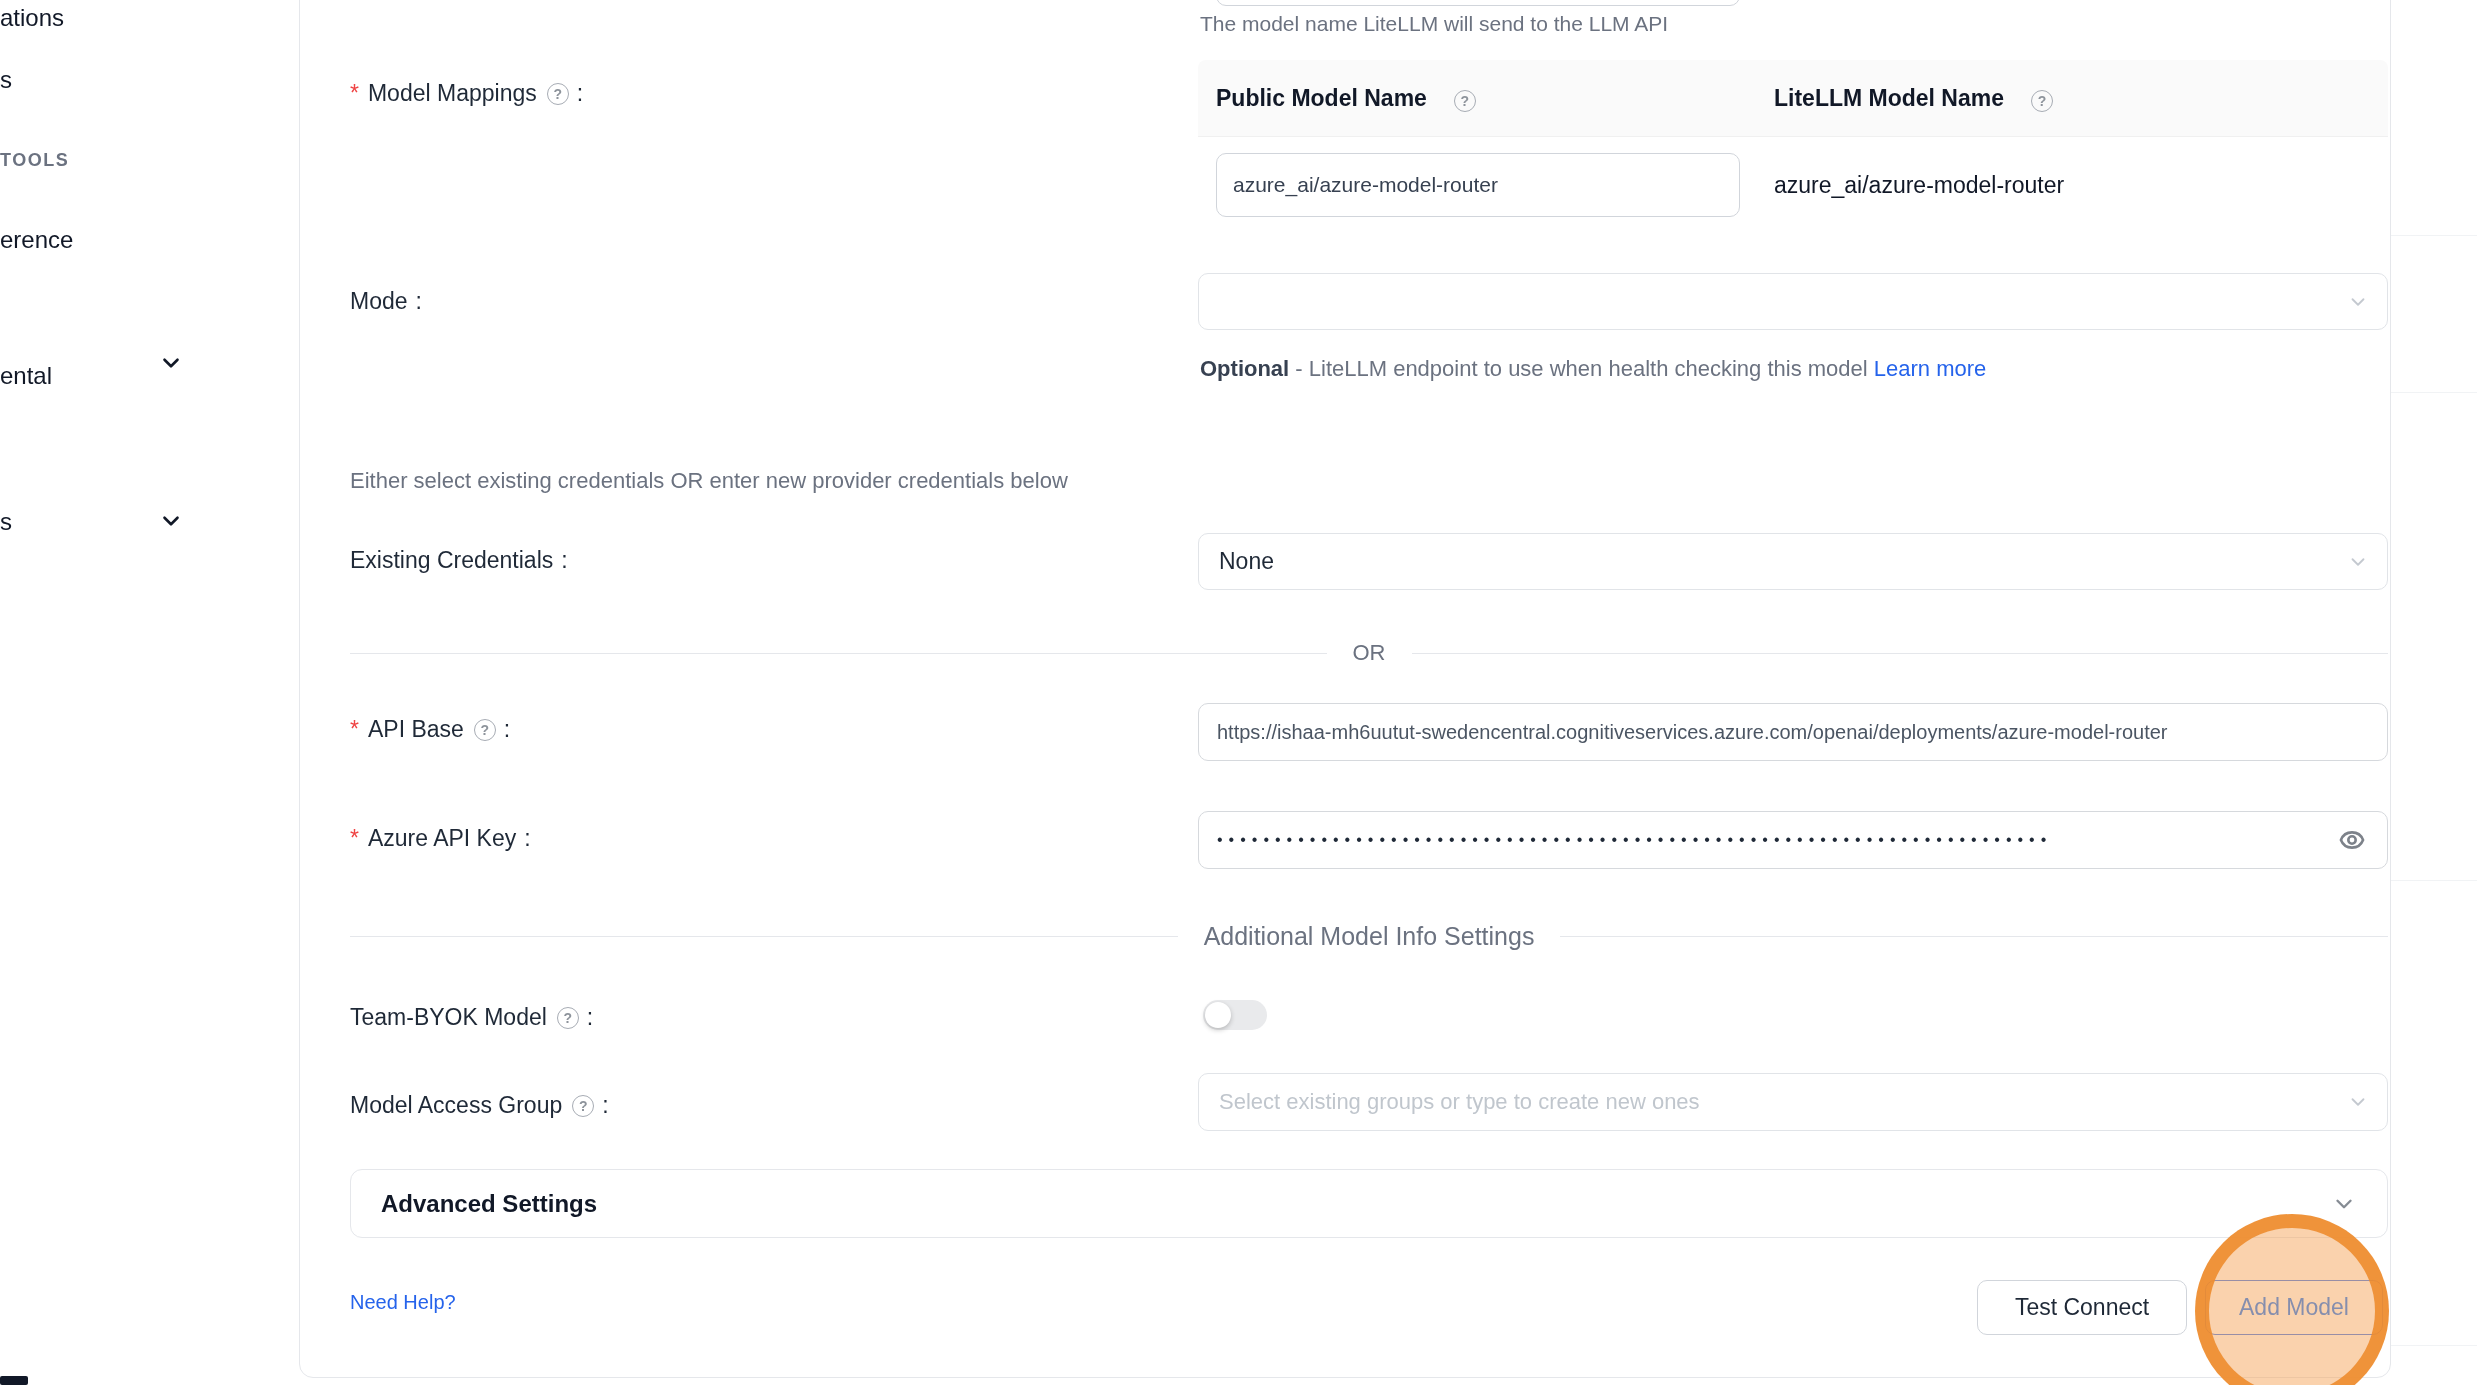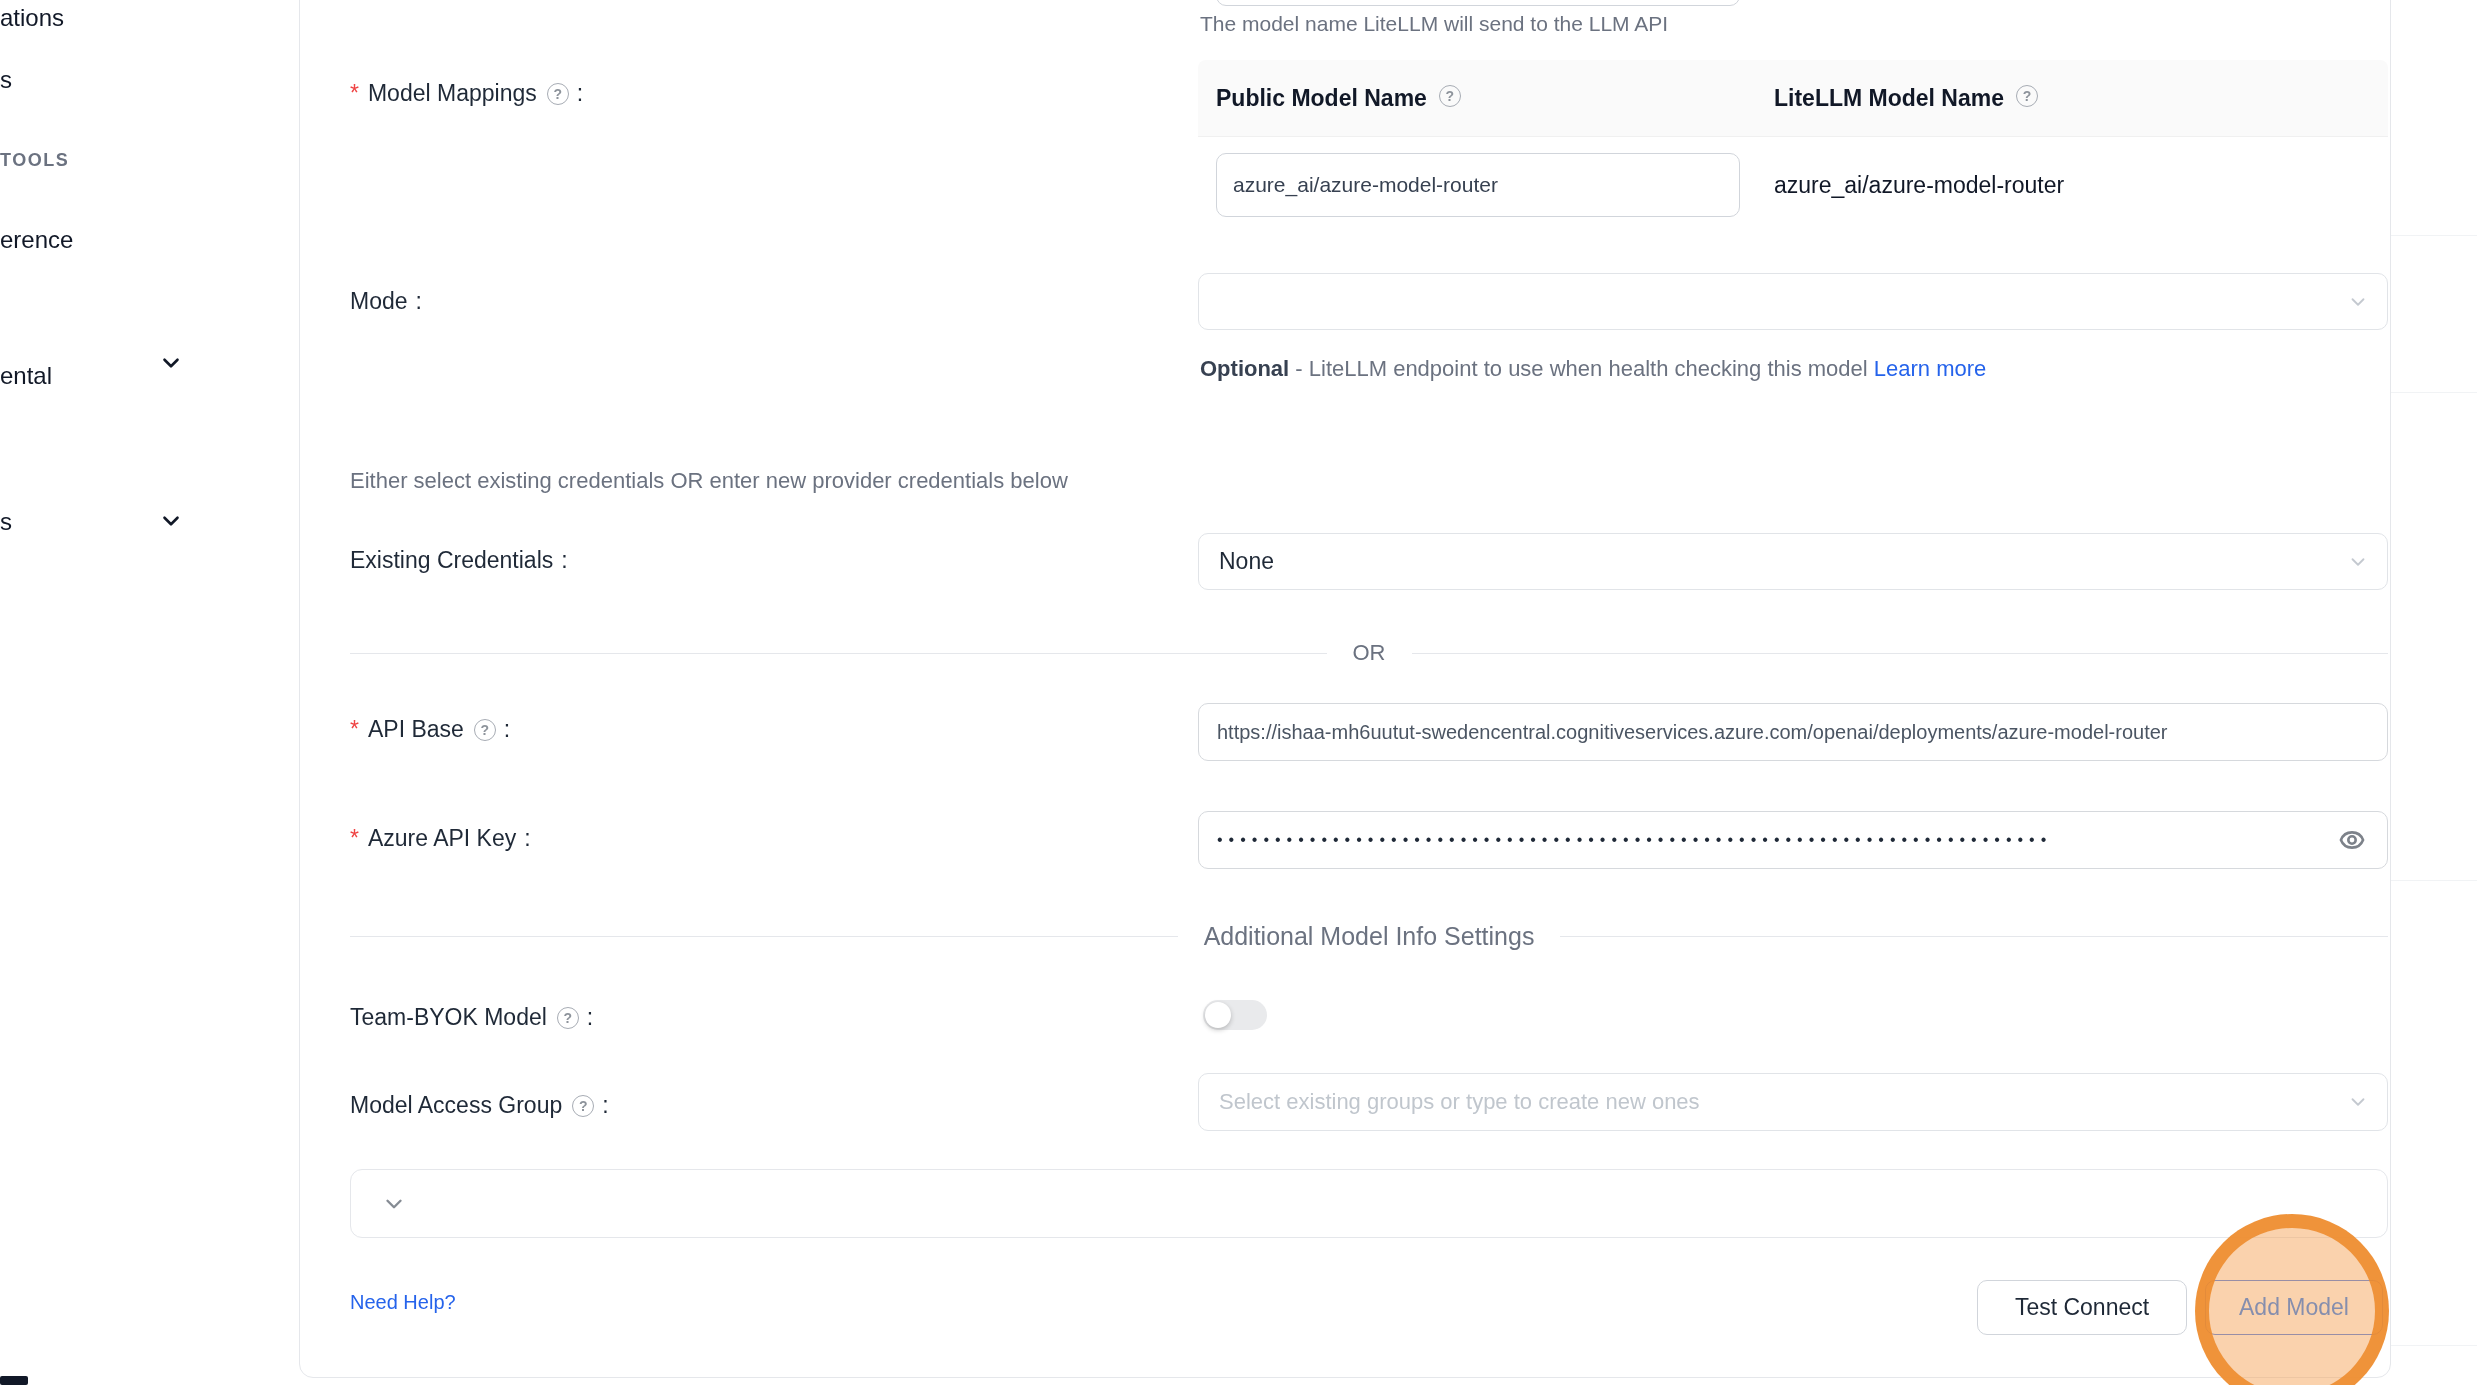--- a/index.html
+++ b/index.html
@@ -27,21 +27,21 @@
   .label-row { position:absolute; display:flex; align-items:center; gap:7px; font-size:23px; color:#1f2937; white-space:nowrap; }
   .req { color:#ef4444; font-size:23px; margin-right:2px; }
   .colon { color:#1f2937; margin-left:1px; }
   .q-icon { display:inline-flex; align-items:center; justify-content:center; width:22px; height:22px;
             border:1.5px solid #a7acb4; border-radius:50%; color:#8d939b; font-size:14px; font-weight:700; margin-left:3px; }
 
   
   .map-table { position:absolute; left:1198px; top:60px; width:1190px; }
   .map-head { display:grid; grid-template-columns:576px 1fr; background:#fafafa; border-radius:8px 8px 0 0;
               height:77px; align-items:center; border-bottom:1px solid #f0f0f0; }
-  .map-head .cell { font-size:23px; font-weight:700; color:#111827; display:flex; align-items:flex-start; gap:9px; }
+  .map-head .cell { font-size:23px; font-weight:700; color:#111827; display:flex; align-items:flex-end; gap:24px; }
   .map-head .cell:first-child { padding-left:18px; }
   .map-body { display:grid; grid-template-columns:576px 1fr; height:96px; align-items:center; background:#fff; }
   .map-input { margin-left:18px; width:524px; height:64px; border:1px solid #d1d5db; border-radius:10px;
                font-size:21px; color:#374151; padding:0 16px; font-family:"Liberation Sans",sans-serif; background:#fff; outline:none; }
   .map-value { font-size:23px; color:#111827; }
 
   
   .select-box { position:absolute; left:1198px; width:1190px; height:57px; border:1px solid #e1e4e8; border-radius:10px;
                 background:#fff; display:flex; align-items:center; padding:7px 20px; font-size:23px; color:#1f2937; }
   .select-box .chev { position:absolute; right:18px; top:50%; transform:translateY(-50%); }
@@ -220,20 +220,21 @@
     <span class="colon">:</span>
   </div>
   <div class="select-box" style="top:1073px; height:58px;">
     <span class="placeholder">Select existing groups or type to create new ones</span>
     <svg class="chev" width="22" height="22" viewBox="0 0 24 24">
       <path d="M6 9 L12 15 L18 9" fill="none" stroke="#c4c9d0" stroke-width="2" stroke-linecap="round" stroke-linejoin="round"></path>
     </svg>
   </div>
 
   <div class="advanced">
+    <span class="adv-label">Advanced Settings</span>
     <svg width="26" height="26" viewBox="0 0 24 24">
       <path d="M6 9 L12 15 L18 9" fill="none" stroke="#868c94" stroke-width="2.2" stroke-linecap="round" stroke-linejoin="round"></path>
     </svg>
   </div>
 
   <div class="need-help">Need Help?</div>
   <div class="btn btn-test">Test Connect</div>
   <div class="btn btn-add">Add Model</div>
 
   <div class="highlight-circle"></div>

